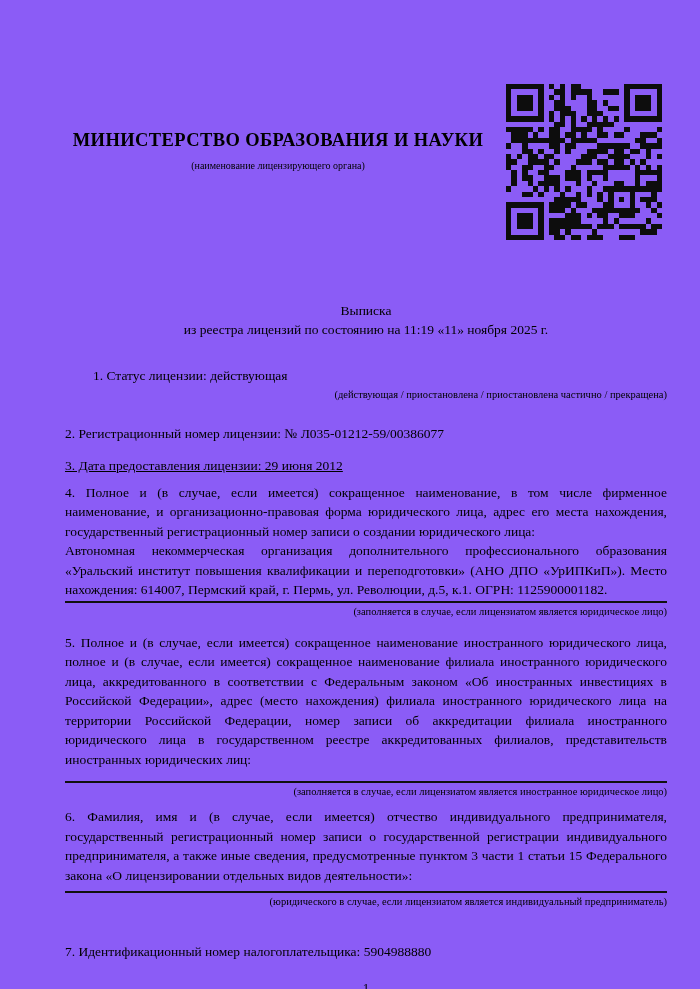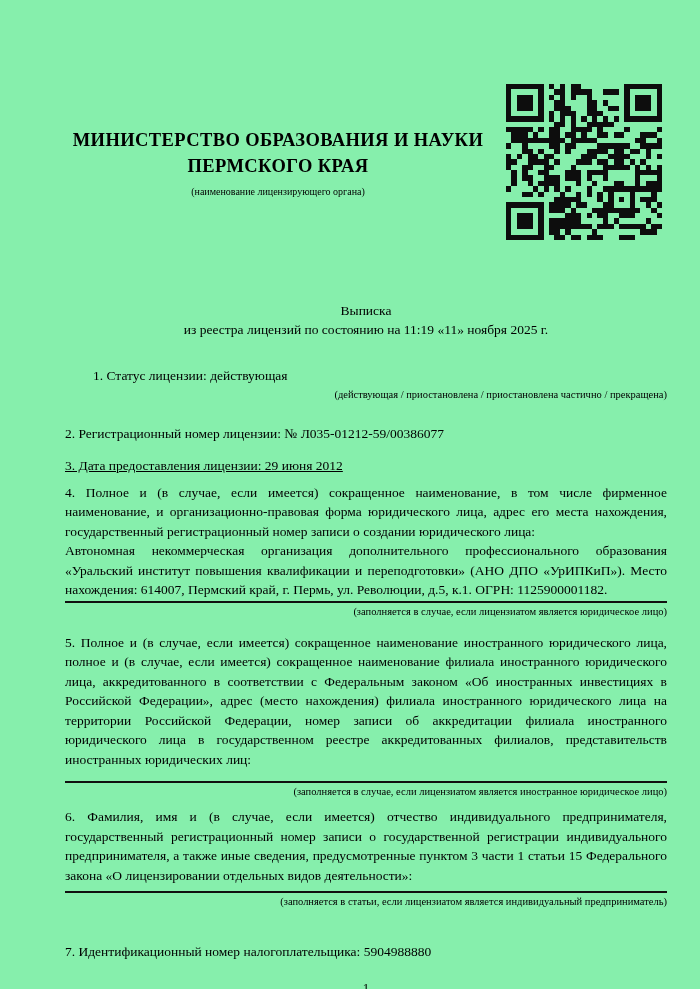--- a/index.html
+++ b/index.html
@@ -1,20 +1,20 @@
 <!DOCTYPE html>
 <html><head>
 <meta charset="utf-8">
 <style>
   html, body { margin: 0; padding: 0; background: #ffffff; }
   .page {
     position: relative;
     width: 700px;
     height: 989px;
-    background: #86efac;
+    background: #8b5cf6;
     color: #000000;
     font-family: "Liberation Serif", "DejaVu Serif", serif;
     overflow: hidden;
   }
   .header {
     position: absolute;
     left: 65px;
     top: 127px;
     width: 426px;
     text-align: center;
@@ -518,21 +518,20 @@
         <rect x="16" y="28" width="1" height="1" fill="#0d0d0d"></rect>
         <rect x="17" y="28" width="1" height="1" fill="#0d0d0d"></rect>
         <rect x="21" y="28" width="1" height="1" fill="#0d0d0d"></rect>
         <rect x="22" y="28" width="1" height="1" fill="#0d0d0d"></rect>
         <rect x="23" y="28" width="1" height="1" fill="#0d0d0d"></rect>
       </svg>
   </div>
 
   <div class="header">
     <div class="ministry-line">МИНИСТЕРСТВО ОБРАЗОВАНИЯ И НАУКИ</div>
-    <div class="ministry-line">ПЕРМСКОГО КРАЯ</div>
     <div class="header-caption">(наименование лицензирующего органа)</div>
   </div>
 
   <div class="title">
     <div>Выписка</div>
     <div>из реестра лицензий по состоянию на 11:19 «11» ноября 2025 г.</div>
   </div>
 
   <div class="content">
 
@@ -558,21 +557,21 @@
 
     <div class="item-5">
       <p class="justify">5. Полное и (в случае, если имеется) сокращенное наименование иностранного юридического лица, полное и (в случае, если имеется) сокращенное наименование филиала иностранного юридического лица, аккредитованного в соответствии с Федеральным законом «Об иностранных инвестициях в Российской Федерации», адрес (место нахождения) филиала иностранного юридического лица на территории Российской Федерации, номер записи об аккредитации филиала иностранного юридического лица в государственном реестре аккредитованных филиалов, представительств иностранных юридических лиц:</p>
       <div class="rule rule-spaced"></div>
       <div class="note">(заполняется в случае, если лицензиатом является иностранное юридическое лицо)</div>
     </div>
 
     <div class="item-6">
       <p class="justify">6. Фамилия, имя и (в случае, если имеется) отчество индивидуального предпринимателя, государственный регистрационный номер записи о государственной регистрации индивидуального предпринимателя, а также иные сведения, предусмотренные пунктом 3 части 1 статьи 15 Федерального закона «О лицензировании отдельных видов деятельности»:</p>
       <div class="rule rule-spaced" style="margin-top:6px"></div>
-      <div class="note">(заполняется в статьи, если лицензиатом является индивидуальный предприниматель)</div>
+      <div class="note">(юридического в случае, если лицензиатом является индивидуальный предприниматель)</div>
     </div>
 
     <div class="item-7">
       <p>7. Идентификационный номер налогоплательщика: 5904988880</p>
     </div>
 
     <div class="page-number">1</div>
 
   </div>
 

